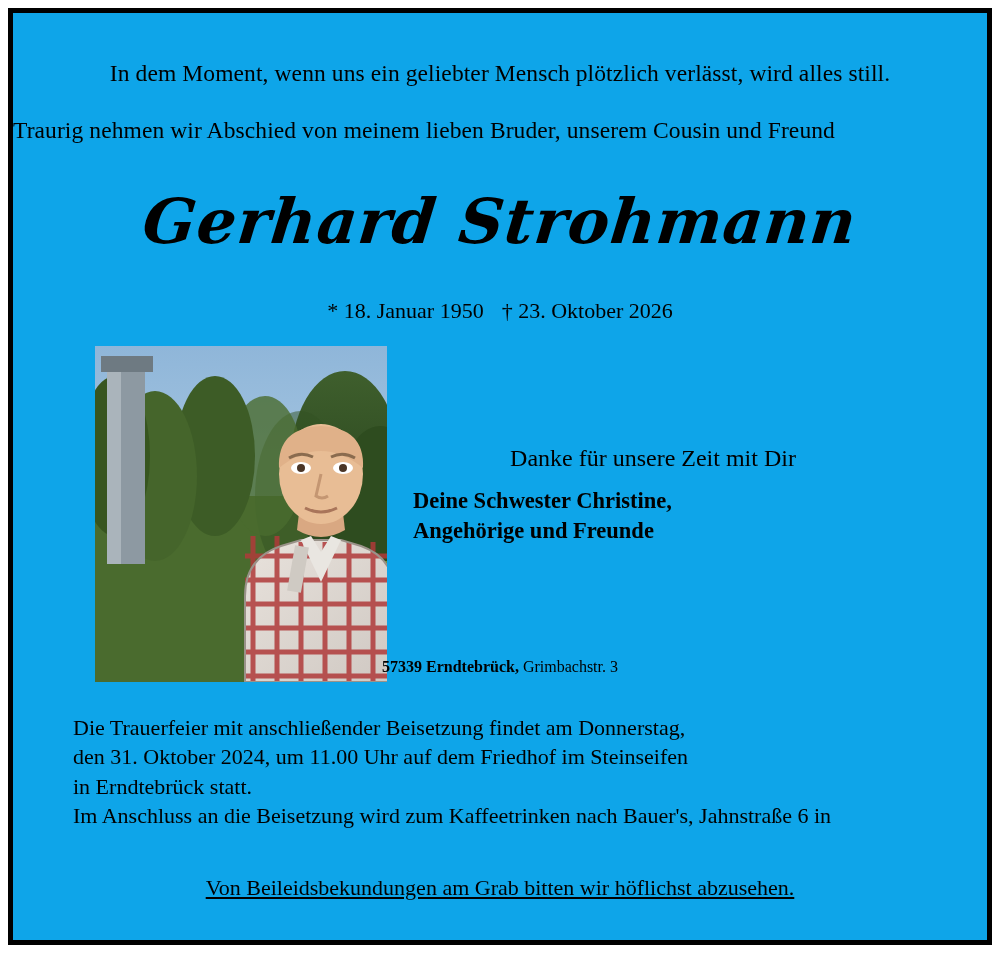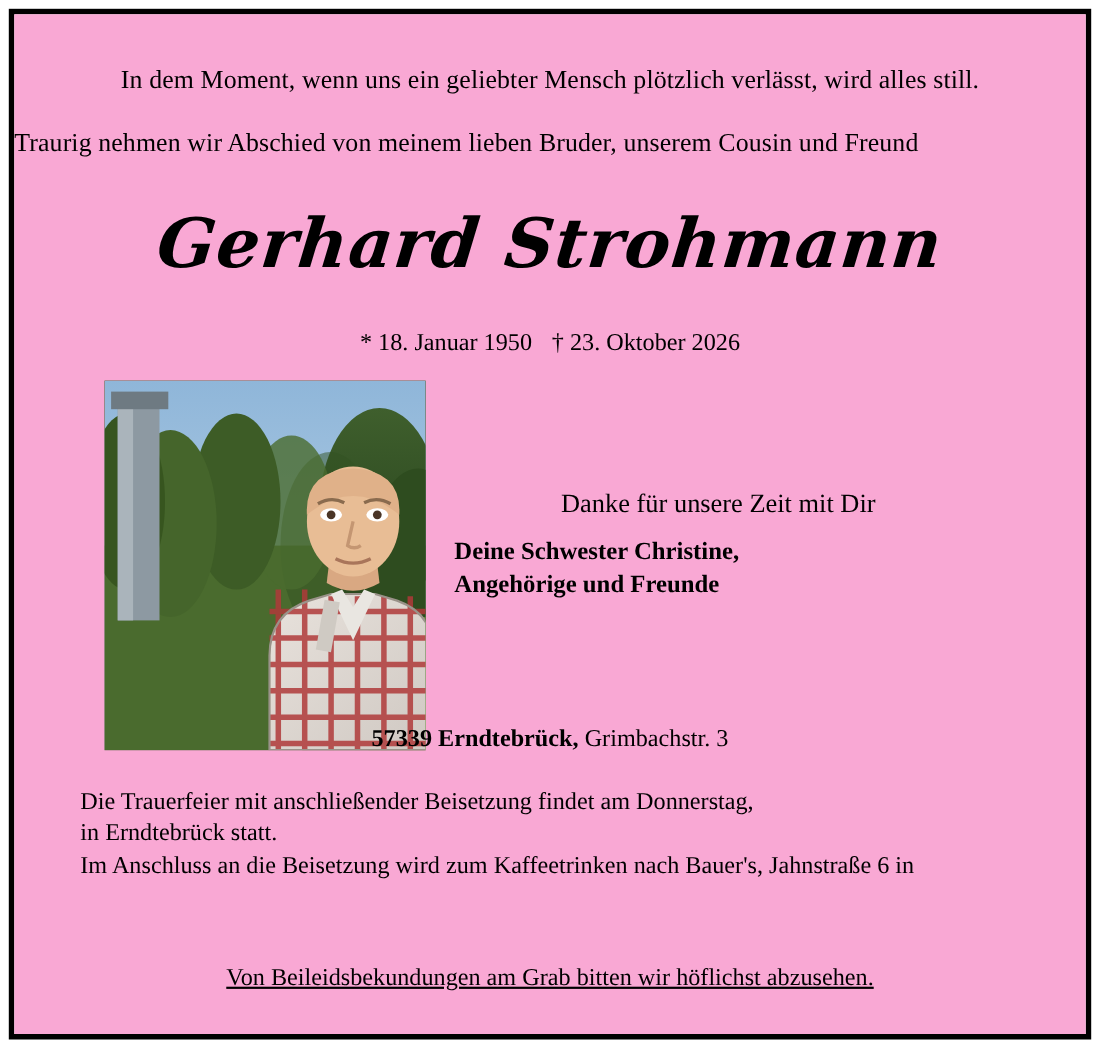--- a/index.html
+++ b/index.html
@@ -30,21 +30,21 @@
     border: 5px solid #000000;
     background: #ffffff;
     box-sizing: border-box;
   }
   .inner {
     position: absolute;
     left: 0;
     top: 0;
     right: 0;
     bottom: 0;
-    background: #f9a8d4;
+    background: #0ea5e9;
   }
   .intro-1 {
     position: absolute;
     top: 47px;
     left: 0;
     right: 0;
     text-align: center;
     font-size: 23.5px;
     letter-spacing: 0.1px;
   }
@@ -110,21 +110,21 @@
     font-size: 22.5px;
     font-weight: 700;
     line-height: 1.35;
   }
   .address {
     position: absolute;
     left: 0;
     right: 0;
     top: 645px;
     text-align: center;
-    font-size: 22px;
+    font-size: 16px;
   }
   .address b {
     font-weight: 700;
   }
   .details {
     position: absolute;
     left: 60px;
     right: 60px;
     top: 700px;
     font-size: 22px;
@@ -236,20 +236,21 @@
         <div>Deine Schwester Christine,</div>
         <div>Angehörige und Freunde</div>
       </div>
 
       <div class="address">
         <b>57339 Erndtebrück,</b><span> Grimbachstr. 3</span>
       </div>
 
       <div class="details">
         <div>Die Trauerfeier mit anschließender Beisetzung findet am Donnerstag,</div>
+        <div>den 31. Oktober 2024, um 11.00 Uhr auf dem Friedhof im Steinseifen</div>
         <div>in Erndtebrück statt.</div>
         <div>Im Anschluss an die Beisetzung wird zum Kaffeetrinken nach Bauer's, Jahnstraße 6 in</div>
       </div>
 
       <div class="closing">Von Beileidsbekundungen am Grab bitten wir höflichst abzusehen.</div>
 
     </div>
   </div>
 </div>
 

